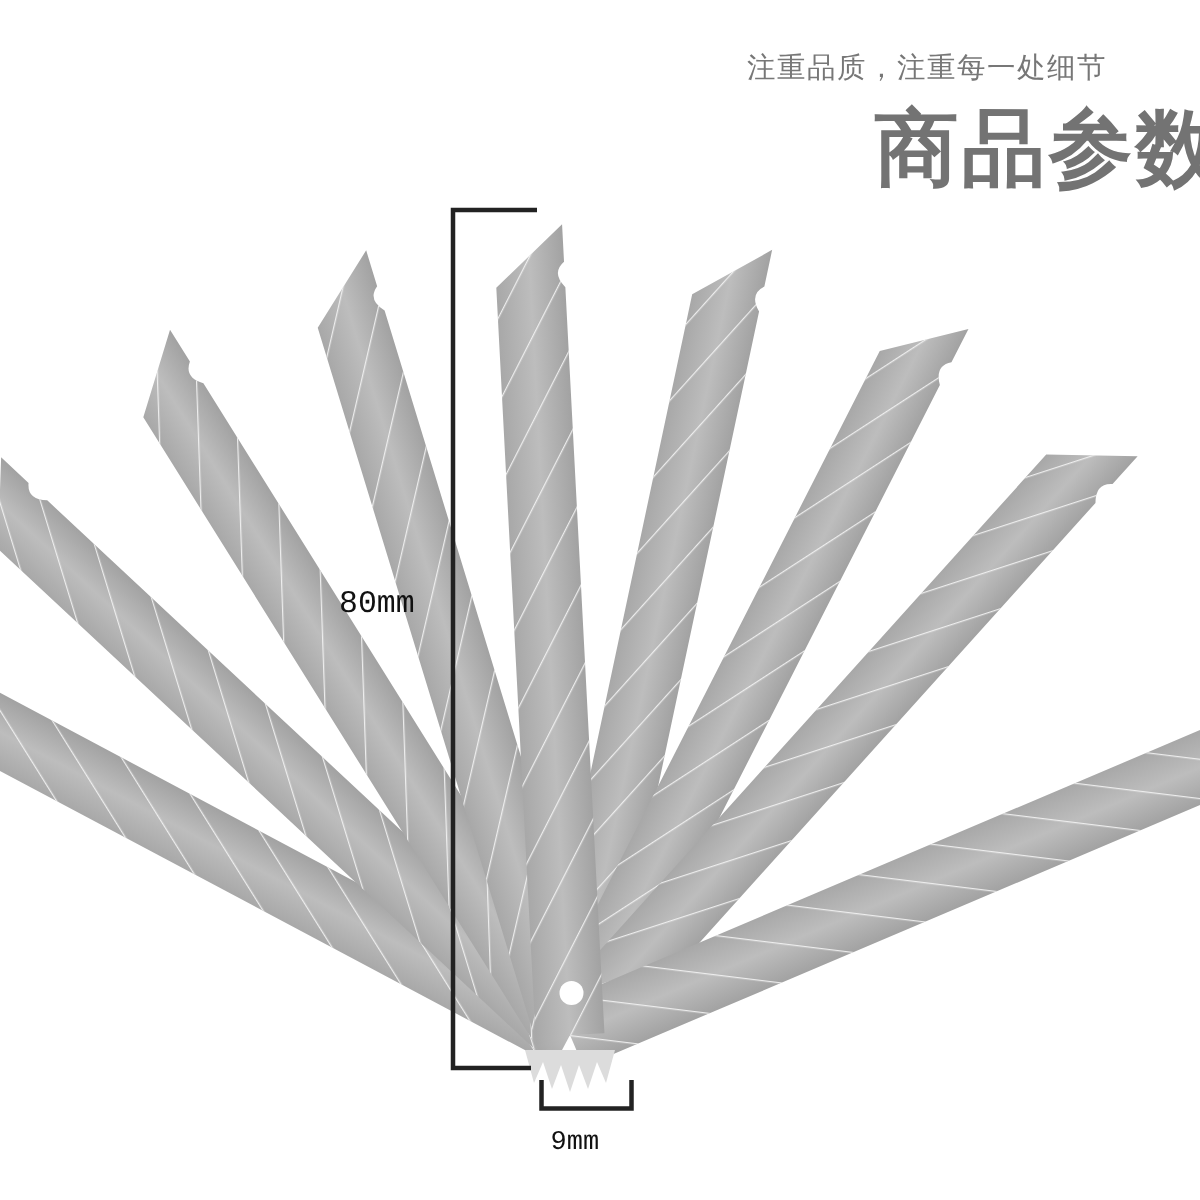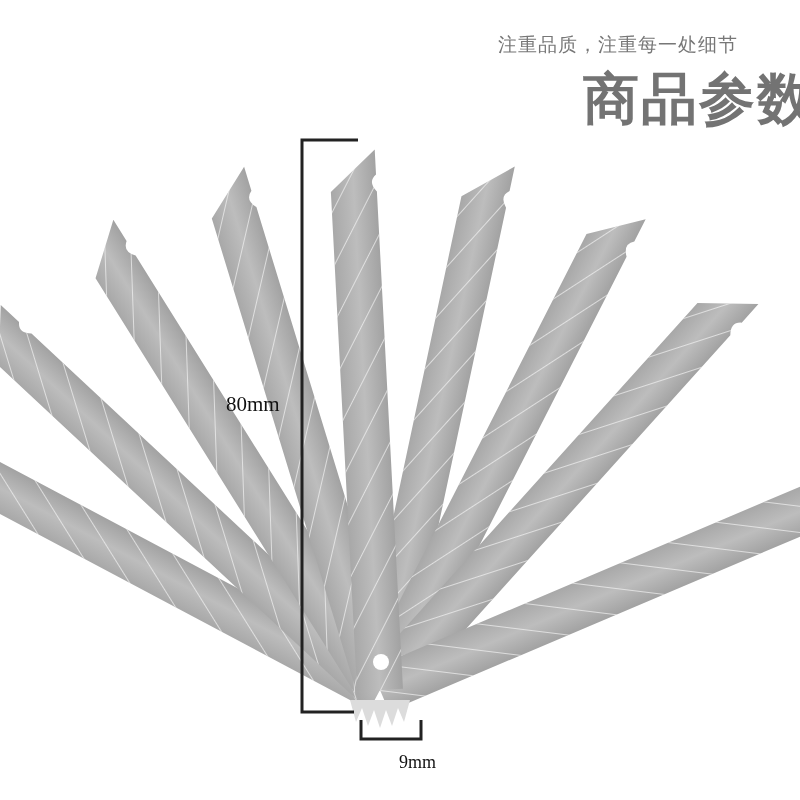--- a/index.html
+++ b/index.html
@@ -1,21 +1,21 @@
 <!DOCTYPE html>
 <html><head>
 <meta charset="utf-8">
 <style>
   html,body{margin:0;padding:0;background:#fff;}
-  #stage{position:relative;width:800px;height:800px;overflow:hidden;background:#fff;font-family:Liberation Serif, serif;}
+  #stage{position:relative;width:800px;height:800px;overflow:hidden;background:#fff;font-family:Liberation Mono, monospace;}
   #blades{position:absolute;left:0;top:0;width:800px;height:800px;}
   .tagline{position:absolute;left:498px;top:32px;font-size:19px;color:#777;letter-spacing:1px;white-space:nowrap;}
   .title{position:absolute;left:583px;top:62px;font-size:56px;font-weight:bold;color:#737373;letter-spacing:2px;white-space:nowrap;}
   .dim-len{position:absolute;left:226px;top:392px;font-size:21px;color:#111;white-space:nowrap;}
-  .dim-wid{position:absolute;left:367px;top:752px;font-size:18px;color:#111;white-space:nowrap;margin-left:32px;}
+  .dim-wid{position:absolute;left:367px;top:752px;font-size:18px;color:#111;white-space:nowrap;}
 </style>
 </head>
 <body>
 
 <div id="stage">
   <svg id="blades" viewBox="0 0 800 800">
     <defs>
       <linearGradient id="bg" x1="0" y1="0" x2="1" y2="0">
         <stop offset="0" stop-color="#a8a8a8"></stop>
         <stop offset="0.5" stop-color="#bdbdbd"></stop>

